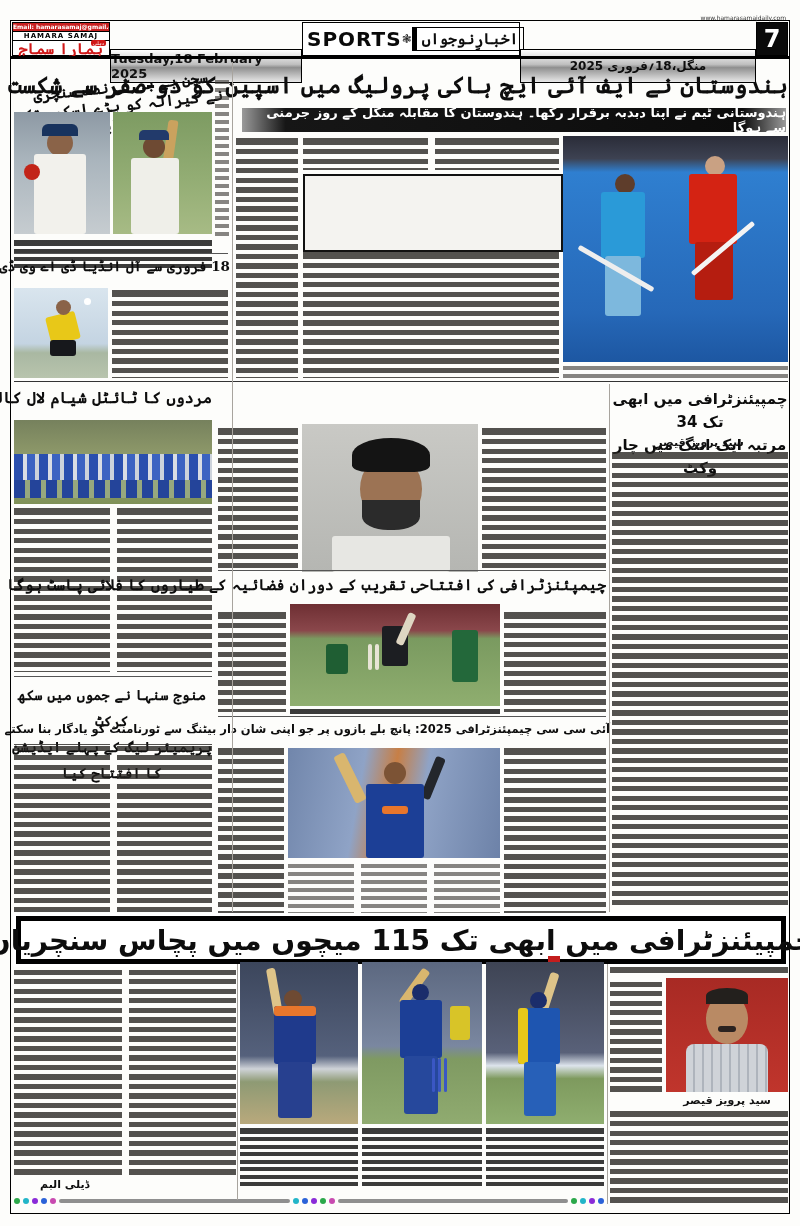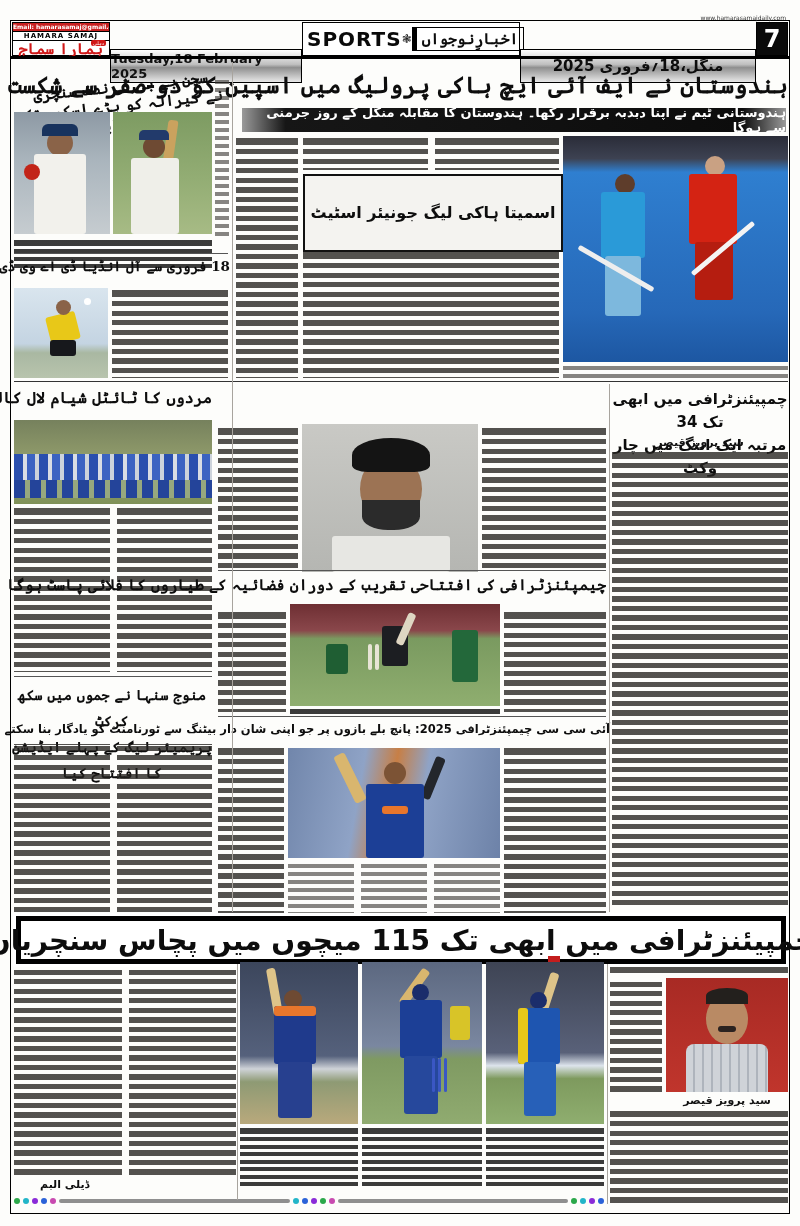--- a/index.html
+++ b/index.html
@@ -60,21 +60,21 @@
     <span style="font-weight:bold;font-size:13px;color:#111;">Tuesday,18 February 2025</span>
   </div>
 
   <div class="hdr-box" style="left:302px;width:218px;background:#fff;justify-content:space-between;padding:0 4px;">
     <span style="font-weight:bold;font-size:20px;letter-spacing:1px;color:#0a0a0a;">SPORTS</span>
     <span style="font-size:12px;color:#222;">❃</span>
     <span class="hd-ur" style="font-size:15px;border:1.5px solid #000;border-left:5px solid #000;padding:1px 5px;line-height:20px;">اخبارِنوجواں</span>
   </div>
 
   <div class="hdr-box silver" style="left:520px;width:236px;">
-    <span class="hd-ur" style="font-size:15px;font-family:'DejaVu Sans',sans-serif;">منگل،18؍فروری 2025</span>
+    <span class="hd-ur" style="font-size:12px;font-family:'DejaVu Sans',sans-serif;">منگل،18؍فروری 2025</span>
   </div>
 
   <div class="hdr-box" style="left:756px;width:32px;background:#0a0a0a;">
     <span style="color:#fff;font-weight:bold;font-size:24px;">7</span>
   </div>
 
   <div class="abs" style="left:10px;top:56px;width:779px;height:2.5px;background:#000;"></div>
 
   <div class="abs hd-ur" style="left:8px;top:66px;width:222px;font-size:15px;line-height:19px;transform:rotate(-6deg);transform-origin:100% 0;text-align:center;">
     <div>سچن بے بی کی نصف سنچری</div>
@@ -146,21 +146,20 @@
   <div class="abs gk lite" style="left:563px;top:364px;width:225px;height:14px;"></div>
 
   <div class="abs gk" style="left:236px;top:138px;width:62px;height:240px;"></div>
   <div class="abs cols" style="left:303px;top:138px;width:256px;height:32px;">
     <div class="gk"></div>
     <div class="gk"></div>
   </div>
 
   <div class="boxhead abs" style="left:303px;top:174px;width:256px;height:74px;">
     <div class="hd-ur" style="font-size:16px;font-family:'DejaVu Sans',sans-serif;line-height:26px;text-align:center;">
-      <div>اسمیتا ہاکی لیگ جونیئر اسٹیٹ</div>
     </div>
   </div>
   <div class="abs gk" style="left:303px;top:252px;width:256px;height:126px;direction:rtl;"></div>
 
   <div class="abs gk" style="left:218px;top:428px;width:80px;height:144px;"></div>
   <div class="photo" style="position:absolute;left:302px;top:424px;width:176px;height:148px;background:linear-gradient(180deg,#c9c9c5 0%,#b5b6b2 100%);">
     <div class="head" style="left:58px;top:30px;width:62px;height:70px;background:#9c7354;"></div>
     <div class="fig" style="left:50px;top:14px;width:78px;height:34px;background:#141414;border-radius:50% 50% 20% 20%;"></div>
     <div class="fig" style="left:60px;top:76px;width:58px;height:30px;background:#2b2b2b;border-radius:0 0 45% 45%;"></div>
     <div class="fig" style="left:30px;top:112px;width:118px;height:36px;background:#e7e7e3;"></div>

